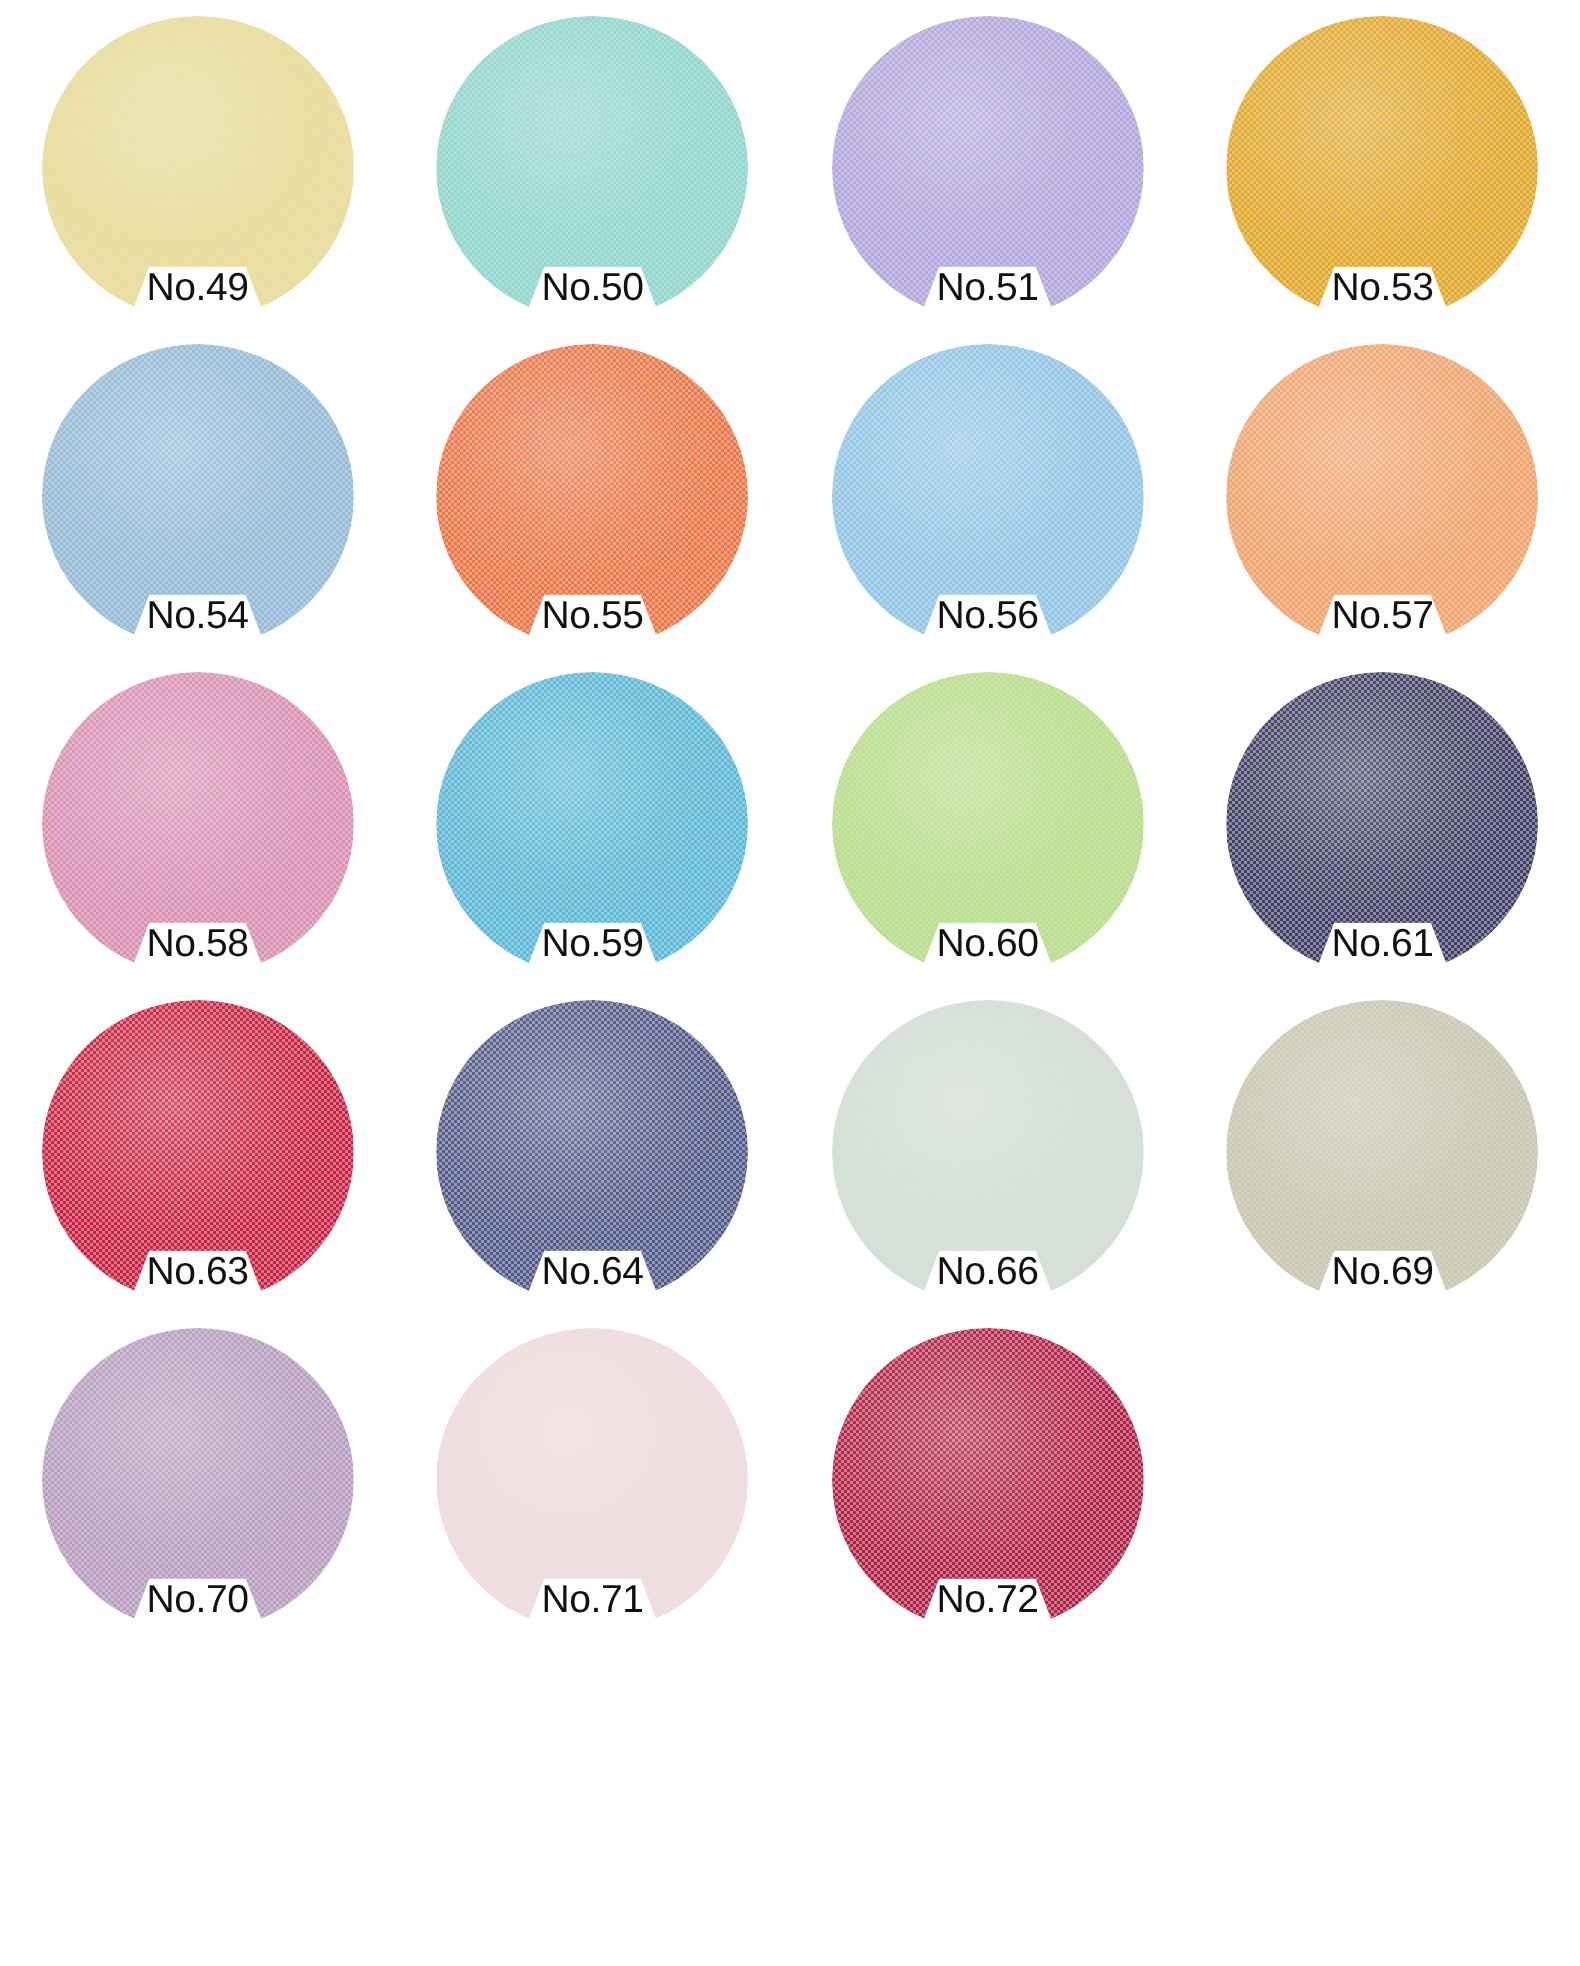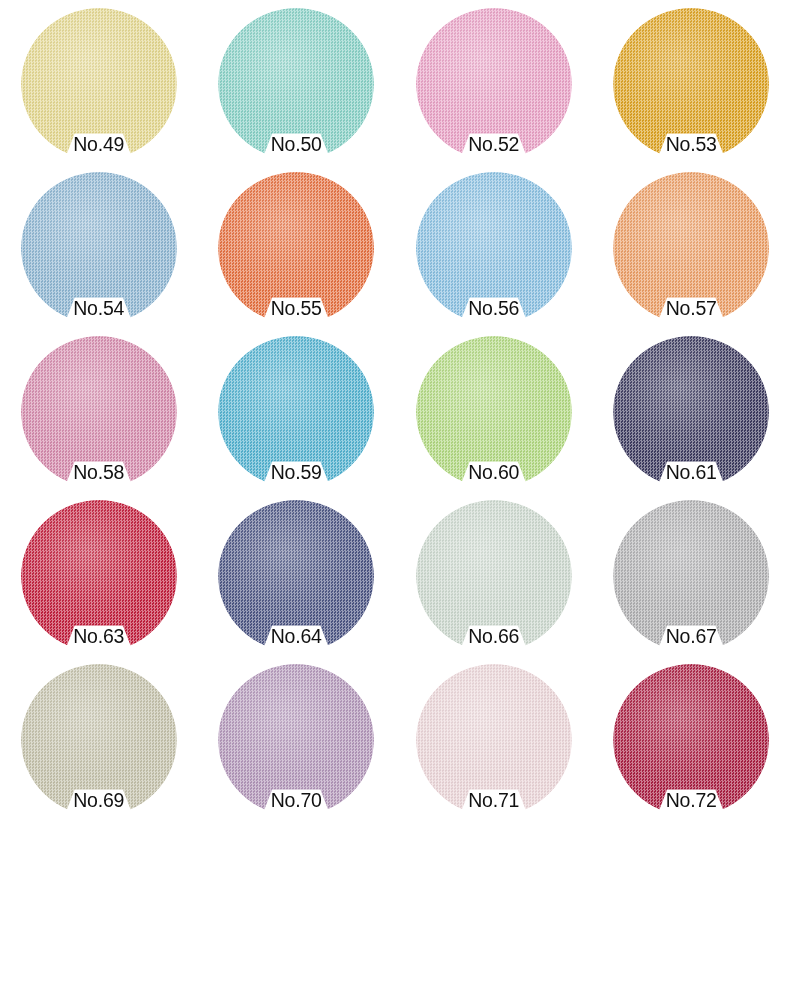--- a/index.html
+++ b/index.html
@@ -125,25 +125,25 @@
     <div class="swatch-cell">
       <div class="swatch-disc">
         <div class="swatch-fill" style="background-color: rgb(141, 217, 206);"></div>
         <div class="swatch-weave"></div>
         <div class="swatch-shade"></div>
       </div>
       <div class="swatch-label">No.50</div>
     </div>
     <div class="swatch-cell">
       <div class="swatch-disc">
-        <div class="swatch-fill" style="background-color: rgb(242, 167, 205);"></div>
-        <div class="swatch-weave"></div>
-        <div class="swatch-shade"></div>
-      </div>
-      <div class="swatch-label">No.52</div>
+        <div class="swatch-fill" style="background-color: rgb(179, 166, 224);"></div>
+        <div class="swatch-weave"></div>
+        <div class="swatch-shade"></div>
+      </div>
+      <div class="swatch-label">No.51</div>
     </div>
     <div class="swatch-cell">
       <div class="swatch-disc">
         <div class="swatch-fill" style="background-color: rgb(229, 168, 33);"></div>
         <div class="swatch-weave"></div>
         <div class="swatch-shade"></div>
       </div>
       <div class="swatch-label">No.53</div>
     </div>
     <div class="swatch-cell">
@@ -229,28 +229,20 @@
     <div class="swatch-cell">
       <div class="swatch-disc">
         <div class="swatch-fill" style="background-color: rgb(211, 224, 213);"></div>
         <div class="swatch-weave"></div>
         <div class="swatch-shade"></div>
       </div>
       <div class="swatch-label">No.66</div>
     </div>
     <div class="swatch-cell">
       <div class="swatch-disc">
-        <div class="swatch-fill" style="background-color: rgb(182, 182, 184);"></div>
-        <div class="swatch-weave"></div>
-        <div class="swatch-shade"></div>
-      </div>
-      <div class="swatch-label">No.67</div>
-    </div>
-    <div class="swatch-cell">
-      <div class="swatch-disc">
         <div class="swatch-fill" style="background-color: rgb(203, 200, 176);"></div>
         <div class="swatch-weave"></div>
         <div class="swatch-shade"></div>
       </div>
       <div class="swatch-label">No.69</div>
     </div>
     <div class="swatch-cell">
       <div class="swatch-disc">
         <div class="swatch-fill" style="background-color: rgb(185, 156, 192);"></div>
         <div class="swatch-weave"></div>

